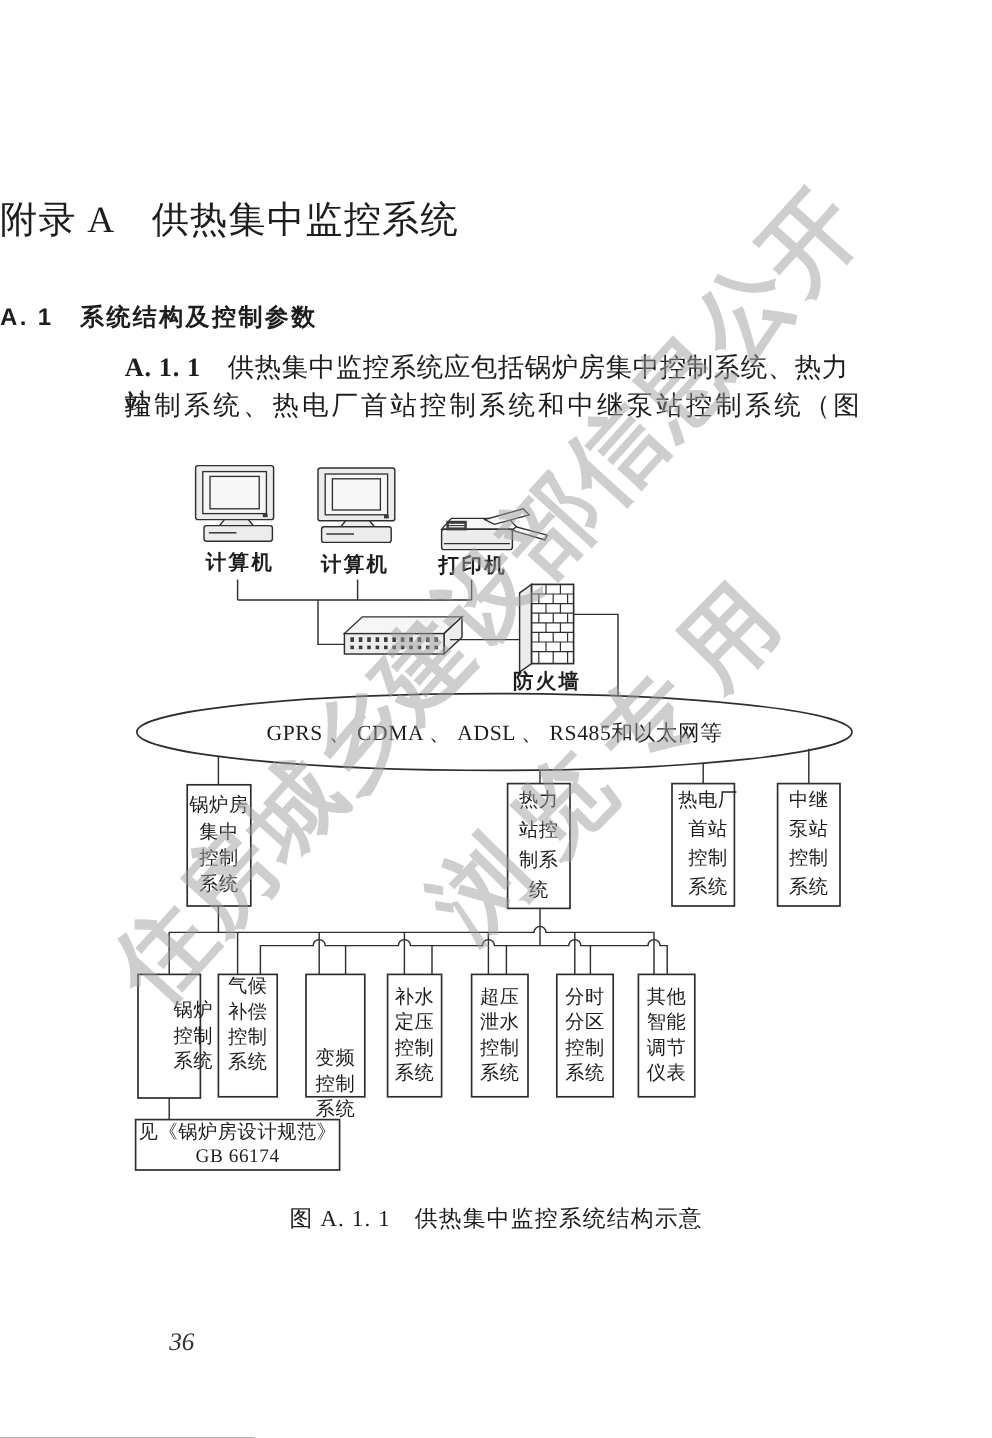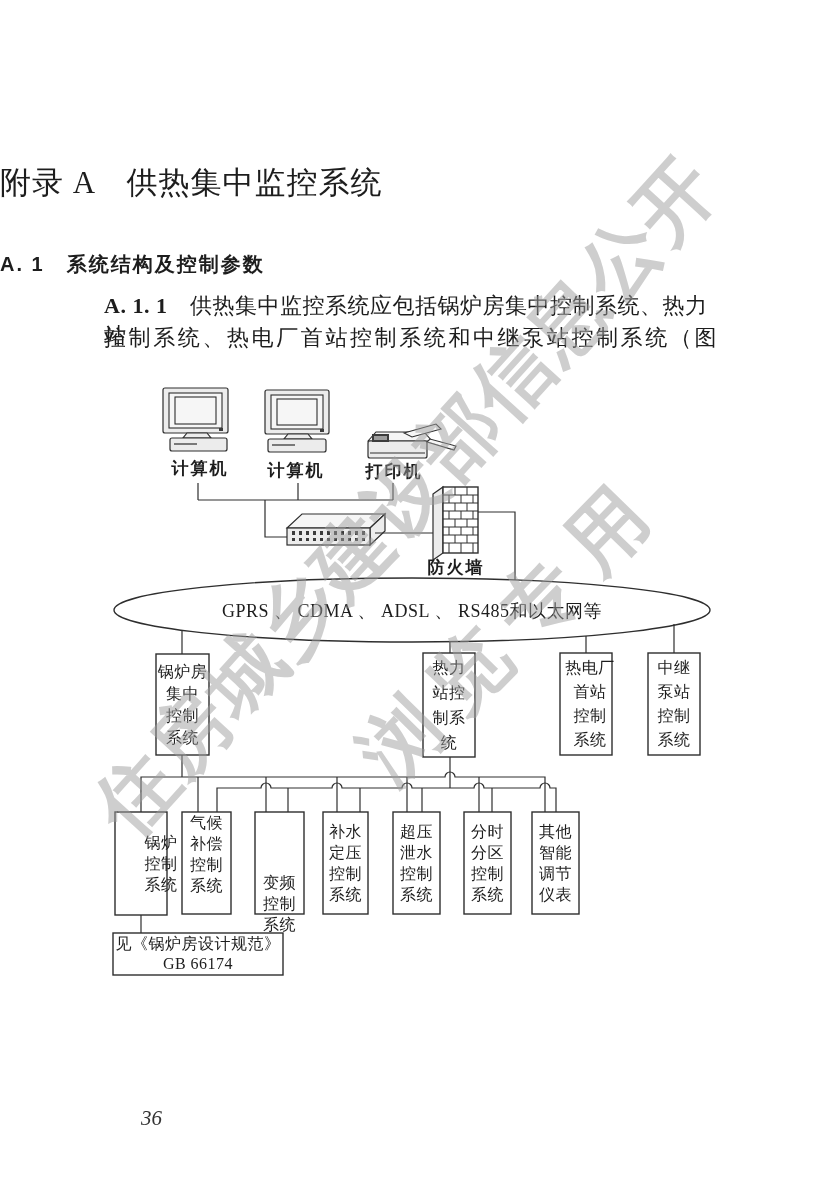--- a/index.html
+++ b/index.html
@@ -280,15 +280,16 @@
   <div class="vbox" style="left:532px;top:812px;width:47px;height:102px;">其他
 智能
 调节
 仪表</div>
 
   <div class="gb-note">
     <span>见《锅炉房设计规范》</span>
     <span>GB 66174</span>
   </div>
 
+  <div class="caption">图 A. 1. 1　供热集中监控系统结构示意</div>
   <div class="page-number">36</div>
 
 </div>
 
 </body></html>

